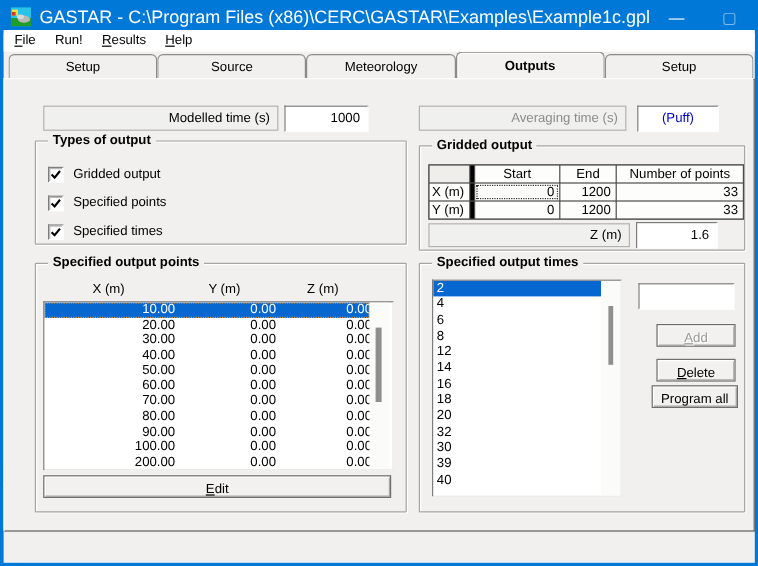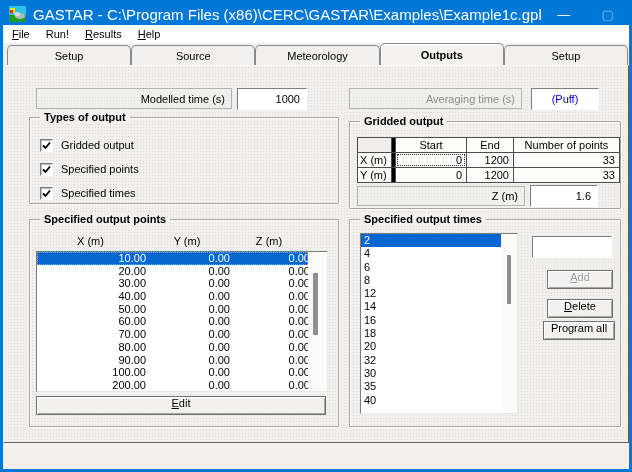--- a/index.html
+++ b/index.html
@@ -83,21 +83,21 @@
   .prow.selected{background:#0667d0;color:#fff;outline:1px dotted #df9c45;outline-offset:-1px;}
 
   .titem{height:13.3px;line-height:13.3px;padding-left:3px;}
   .titem.selected{background:#0667d0;color:#fff;}
 
   .hdr-row{position:absolute;display:grid;grid-template-columns:109px 84px 80px;}
   .hdr-row span{text-align:center;}
 
   .btn{position:absolute;background:#f2f1ef;border:1px solid #6f6f6f;
     box-shadow:inset 1px 1px 0 #fff,inset -1px -1px 0 #a7a7a5;
-    display:flex;align-items:flex-start;justify-content:center;font-size:11px;}
+    display:flex;align-items:flex-end;justify-content:center;font-size:11px;}
   .btn.disabled{color:#9a9a9a;text-shadow:1px 1px 0 #fff;}
 
   
   .statusbar{position:absolute;left:0;right:0;top:384px;height:20px;
     border:1px solid;border-color:#7d7d7d #fff #fff #7d7d7d;background:#f1f0ee;
     display:flex;align-items:center;padding:0 4px;}
   .status-text{padding-left:3px;white-space:nowrap;}
   .minmax{margin-left:auto;display:flex;align-items:center;gap:4px;}
   .mm-box{width:44px;height:16px;border:1px solid;border-color:#7d7d7d #fff #fff #7d7d7d;
     background:#f1f0ee;}
@@ -285,21 +285,21 @@
           <div class="titem">4</div>
           <div class="titem">6</div>
           <div class="titem">8</div>
           <div class="titem">12</div>
           <div class="titem">14</div>
           <div class="titem">16</div>
           <div class="titem">18</div>
           <div class="titem">20</div>
           <div class="titem">32</div>
           <div class="titem">30</div>
-          <div class="titem">35</div>
+          <div class="titem">39</div>
           <div class="titem">40</div>
         </div>
         <div class="scrollzone">
           <div class="thumb" style="right:6px;top:21px;width:4px;height:49px;"></div>
         </div>
       </div>
       <input class="field sunken" style="left: 182px; top: 16px; width: 80px; height: 22px; position: absolute; font: inherit; padding: 0px 4px; outline: none;" value="">
       <div class="btn disabled" style="left:197px;top:50px;width:66px;height:19px;">
         <span><span></span><span class="acc">A</span><span>dd</span></span>
       </div>

